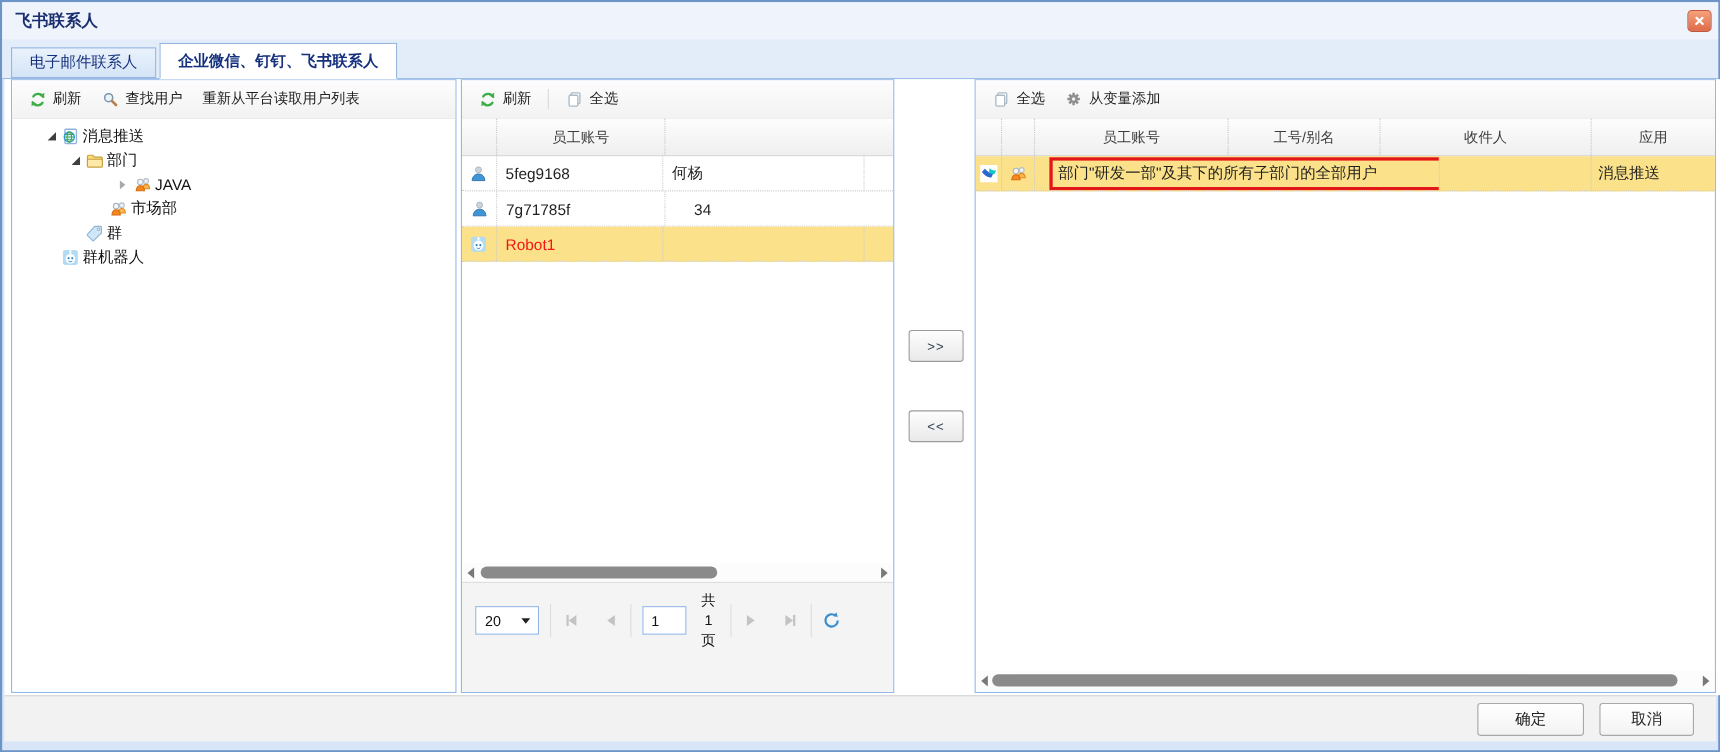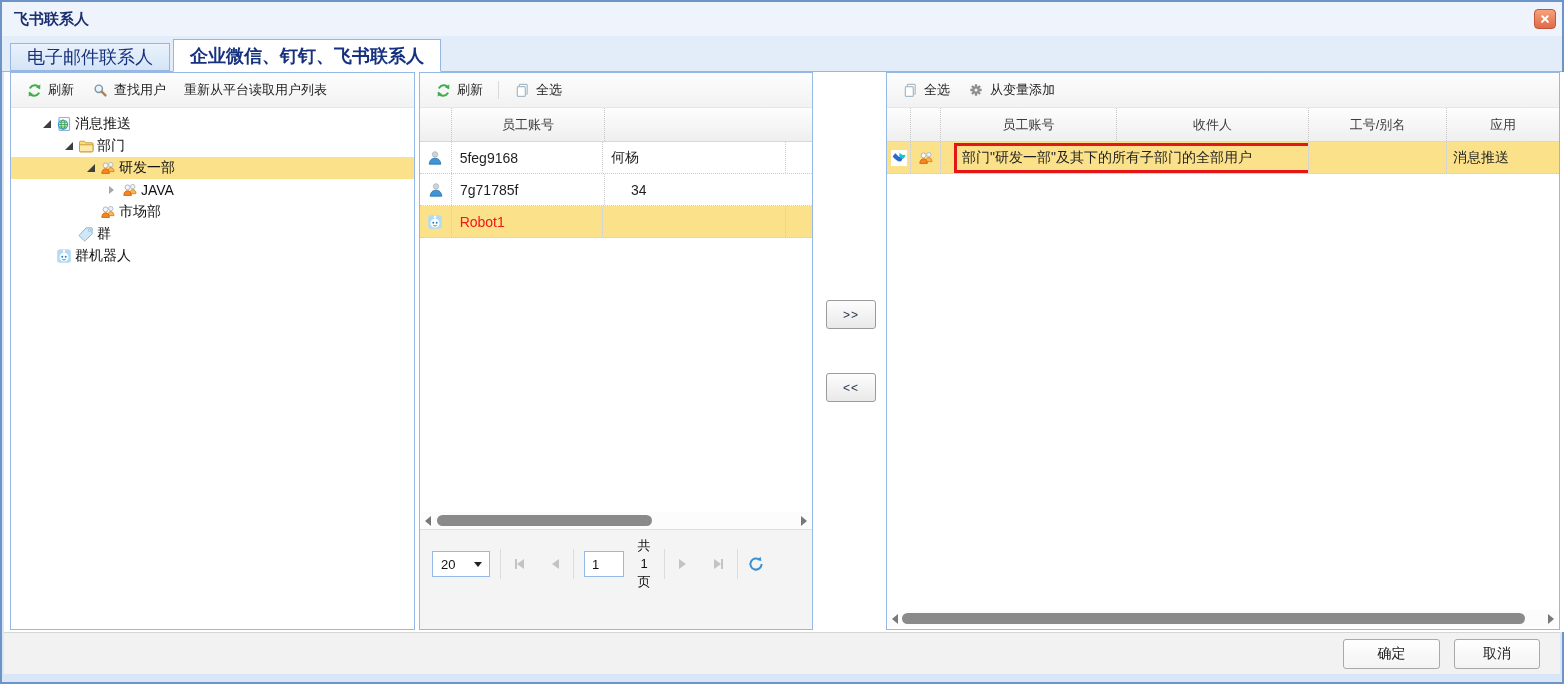--- a/index.html
+++ b/index.html
@@ -11,21 +11,21 @@
   .titlebar{position:absolute;left:0;top:0;right:0;height:34px;background:#eff4fc;}
   .title{position:absolute;left:12px;top:8px;font-size:15px;font-weight:bold;color:#1b2f70;}
   .close-btn{position:absolute;right:6px;top:7px;width:22px;height:20px;border-radius:4px;
              background:linear-gradient(#f5a27b,#e06a48);border:1px solid #c2543a;box-sizing:border-box;cursor:pointer;}
   .close-btn .x1,.close-btn .x2{position:absolute;left:5px;top:8px;width:10px;height:2.4px;background:#fff;border-radius:1px;}
   .close-btn .x1{transform:rotate(45deg);} .close-btn .x2{transform:rotate(-45deg);}
 
   
   .tabstrip{position:absolute;left:0;top:34px;right:0;height:36px;background:#e3edfa;border-bottom:1px solid #95b8e7;box-sizing:border-box;display:flex;align-items:flex-end;padding-left:8px;}
   .tab{box-sizing:border-box;border:1px solid #97b7e0;display:flex;align-items:center;justify-content:center;
-       font-size:18px;color:#16317e;padding:0 16px;cursor:pointer;}
+       font-size:14px;color:#16317e;padding:0 16px;cursor:pointer;}
   .tab.inactive{height:28px;background:linear-gradient(#eaf2fc,#d4e4f6);margin-bottom:0;}
   .tab.active{height:33px;background:#fff;border-bottom:1px solid #fff;margin-bottom:-1px;font-weight:bold;z-index:3;margin-left:3px;}
 
   
   .content{position:absolute;left:2px;top:70px;width:1560px;height:560px;background:#fff;}
   .panel{position:absolute;top:0;height:558px;border:1px solid #95b8e7;background:#fff;box-sizing:border-box;overflow:hidden;}
   .panel.left{left:6px;width:405px;}
   .panel.middle{left:415px;width:394px;}
   .panel.right{left:882px;width:674px;}
 
@@ -170,34 +170,20 @@
               <span class="arr-exp"></span>
             </span>
           <span class="ic">
               <svg viewBox="0 0 16 16" width="16" height="16">
                 <path d="M1.5 4.2c0-.5.4-1 1-1h4l1.3 1.6h6.2c.6 0 1 .4 1 1v7c0 .6-.4 1-1 1H2.5c-.6 0-1-.4-1-1z" fill="#fdd978" stroke="#c7a13e" stroke-width="1"></path>
                 <path d="M1.5 6.8h13.5v6c0 .6-.4 1-1 1H2.5c-.6 0-1-.4-1-1z" fill="#ffe9a8" stroke="#c7a13e" stroke-width="1"></path>
               </svg>
             </span>
           <span>部门</span>
         </div>
-        <div class="tnode lv3 sel-yellow">
-          <span class="slot">
-              <span class="arr-exp"></span>
-            </span>
-          <span class="ic">
-              <svg viewBox="0 0 16 16" width="16" height="16">
-                <circle cx="10.8" cy="4.6" r="2.2" fill="#eef2f6" stroke="#b4bfca" stroke-width="1"></circle>
-                <path d="M7.6 11.6c.2-2.6 1.6-4 3.2-4 1.7 0 3 1.4 3.2 4z" fill="#ffb74d" stroke="#e08a28" stroke-width="1"></path>
-                <circle cx="5.6" cy="5.4" r="2.5" fill="#f4f7fa" stroke="#aab6c2" stroke-width="1"></circle>
-                <path d="M1.8 13.4c.2-3 1.8-4.6 3.8-4.6s3.6 1.6 3.8 4.6z" fill="#f6861f" stroke="#d66d0e" stroke-width="1"></path>
-              </svg>
-            </span>
-          <span>研发一部</span>
-        </div>
         <div class="tnode lv4">
           <span class="slot">
               <span class="arr-col"></span>
             </span>
           <span class="ic">
               <svg viewBox="0 0 16 16" width="16" height="16">
                 <circle cx="10.8" cy="4.6" r="2.2" fill="#eef2f6" stroke="#b4bfca" stroke-width="1"></circle>
                 <path d="M7.6 11.6c.2-2.6 1.6-4 3.2-4 1.7 0 3 1.4 3.2 4z" fill="#ffb74d" stroke="#e08a28" stroke-width="1"></path>
                 <circle cx="5.6" cy="5.4" r="2.5" fill="#f4f7fa" stroke="#aab6c2" stroke-width="1"></circle>
                 <path d="M1.8 13.4c.2-3 1.8-4.6 3.8-4.6s3.6 1.6 3.8 4.6z" fill="#f6861f" stroke="#d66d0e" stroke-width="1"></path>
@@ -393,22 +379,22 @@
                 <circle cx="8" cy="8" r="1.8" fill="#f2f2f2"></circle>
               </svg>
             </span>
           <span>从变量添加</span>
         </span>
       </div>
       <div class="grid-header">
         <div class="gh-cell rc0"></div>
         <div class="gh-cell rc1"></div>
         <div class="gh-cell" style="width:176px">员工账号</div>
+        <div class="gh-cell rc4">工号/别名</div>
         <div class="gh-cell" style="width:192px">收件人</div>
-        <div class="gh-cell rc4">工号/别名</div>
         <div class="gh-cell" style="flex:1;border-right:none">应用</div>
       </div>
 
       <div class="grow sel-yellow">
         <div class="gcell icon rc0">
             <span class="ic">
               <svg viewBox="0 0 16 16" width="16" height="16">
                 <rect x="0" y="0" width="16" height="16" fill="#fff"></rect>
                 <path d="M1.6 6.4c2.8 3.2 5.8 5.7 8.6 4.9l2.3-4.7c-1.9 1.5-3.9.7-5.7-.9L4.3 3.3z" fill="#2e66d0"></path>
                 <path d="M8.7 3c1.9 1.7 3.8 2.6 6 1.7l-1.7 3.5c-1.9.8-3.7-.5-4.9-2.1z" fill="#10c8c3"></path>

